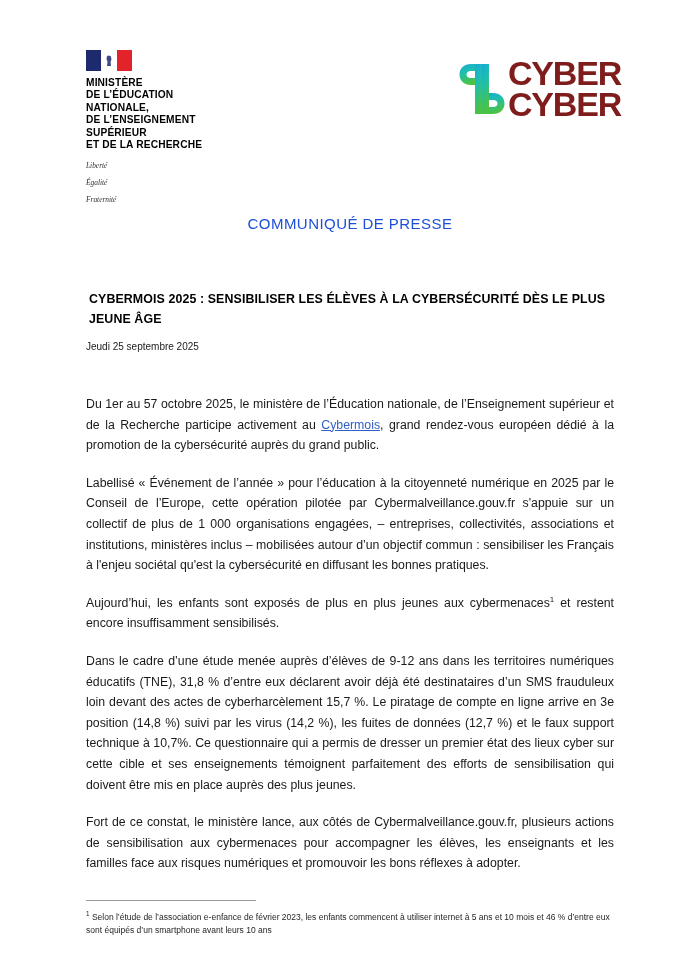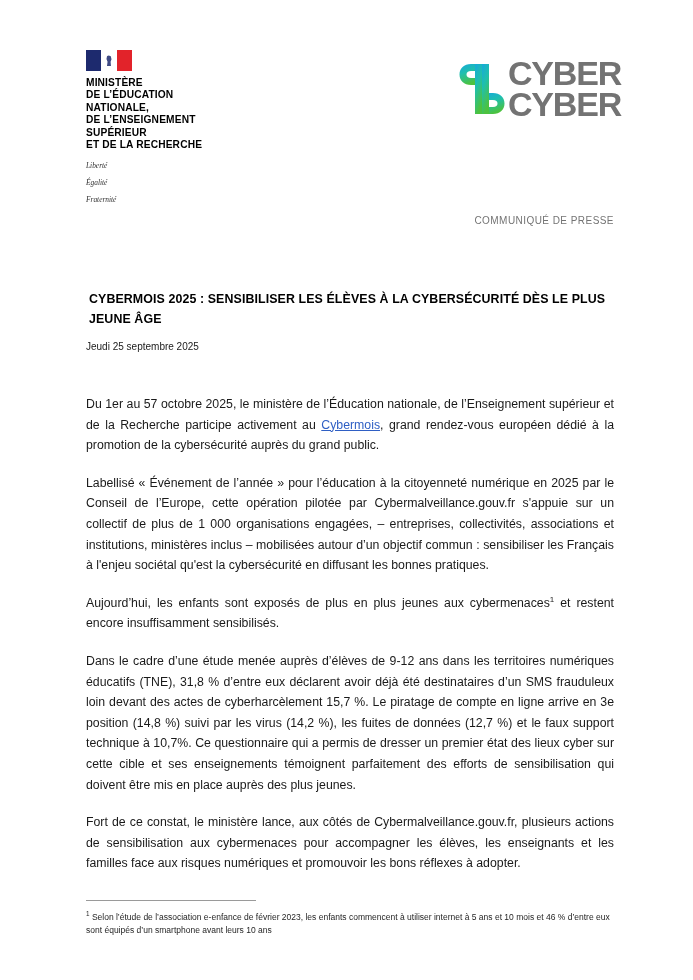--- a/index.html
+++ b/index.html
@@ -89,41 +89,41 @@
     align-items: center;
   }
   .cyber-mark { width: 48px; height: 62px; flex: none; }
   .cyber-words {
     margin-left: 2px;
     font-family: "Liberation Sans", sans-serif;
     font-weight: bold;
     font-size: 34px;
     line-height: 31px;
     letter-spacing: -1.2px;
-    color: #737373;
+    color: #7f1d1d;
   }
   .cyber-words span { display: block; }
 
   
   .content {
     position: absolute;
     left: 86px;
     top: 0;
     width: 528px;
   }
 
   .kicker {
     position: absolute;
     top: 215px;
     left: 0;
     width: 528px;
-    text-align: right;
-    font-size: 10px;
+    text-align: center;
+    font-size: 15px;
     letter-spacing: .45px;
-    color: #737373;
+    color: #1d4ed8;
   }
 
   .title {
     position: absolute;
     top: 281px;
     left: 3px;
     width: 522px;
     font-size: 12.4px;
     font-weight: bold;
     line-height: 20px;

